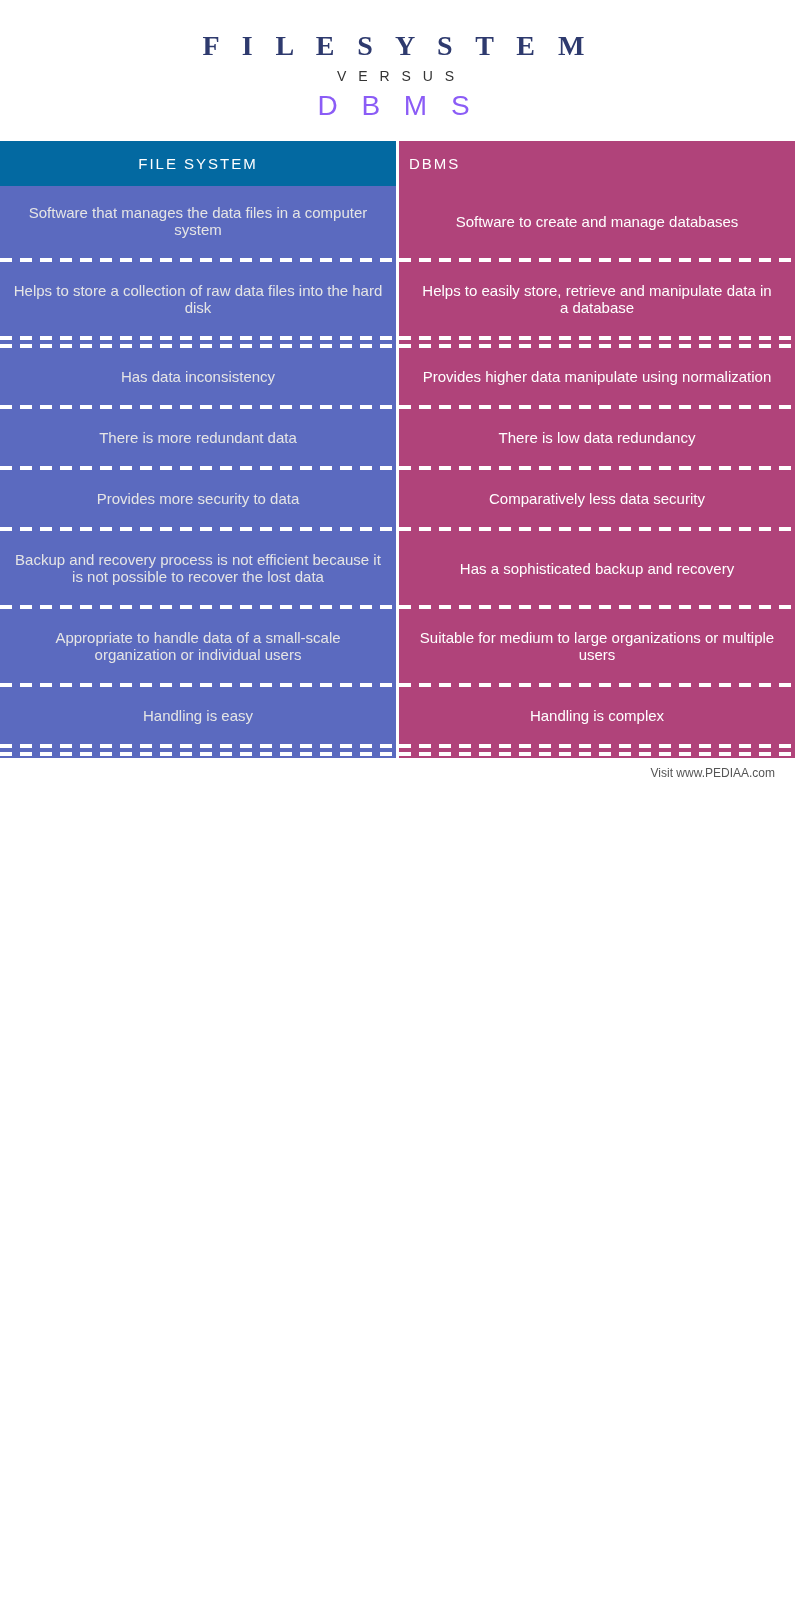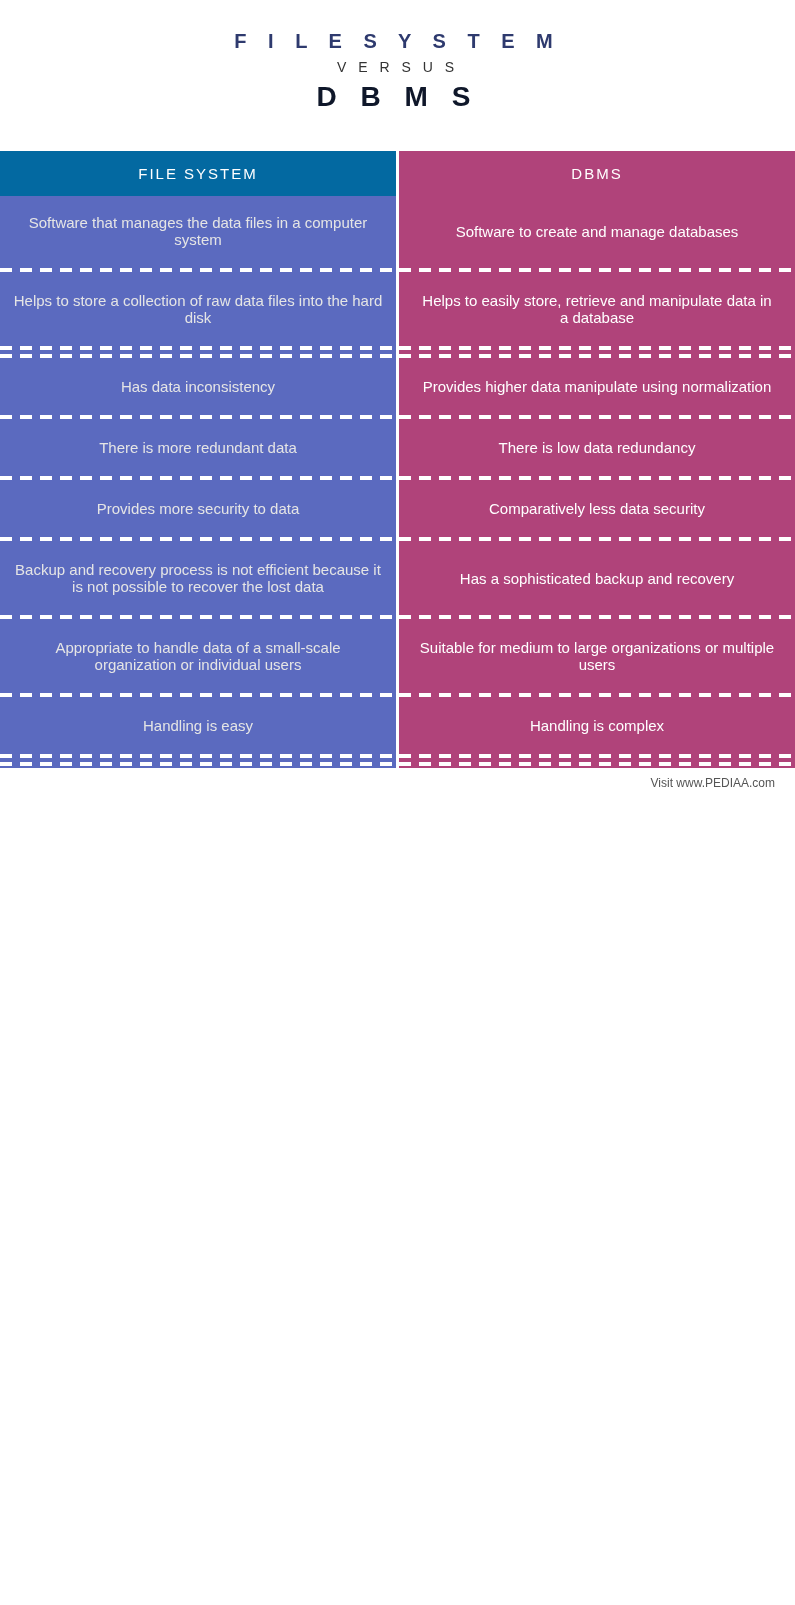--- a/index.html
+++ b/index.html
@@ -15,42 +15,43 @@
     }
 
     .header-section {
       width: 100%;
       text-align: center;
       padding: 30px 20px 10px;
       background: #ffffff;
     }
 
     .title-file-system {
-      font-size: 20px;
+      font-size: 28px;
       font-weight: bold;
       letter-spacing: 8px;
       color: #2e3a6e;
       text-transform: uppercase;
+      font-family: Liberation Serif, serif;
     }
 
     .versus {
       font-size: 14px;
       letter-spacing: 4px;
       color: #333;
       text-transform: uppercase;
       margin: 6px 0;
     }
 
     .title-dbms {
       font-size: 28px;
-      font-weight: bold;
+      font-weight: normal;
       letter-spacing: 8px;
-      color: #0f172a;
+      color: #8b5cf6;
       text-transform: uppercase;
-      margin-bottom: 28px;
+      margin-bottom: 9px;
     }
 
     .comparison-table {
       width: 100%;
       border-collapse: collapse;
     }
 
     .col-header-fs {
       background-color: #0369a1;
       color: #ffffff;
@@ -58,21 +59,21 @@
       font-size: 15px;
       letter-spacing: 2px;
       padding: 14px 10px;
       width: 50%;
       border-right: 3px solid #ffffff;
     }
 
     .col-header-dbms {
       background-color: #b0437a;
       color: #ffffff;
-      text-align: center;
+      text-align: left;
       font-size: 15px;
       letter-spacing: 2px;
       padding: 14px 10px;
       width: 50%;
     }
 
     .row-fs {
       background-color: #5b6abf;
       color: #e5e5e5;
       text-align: center;

